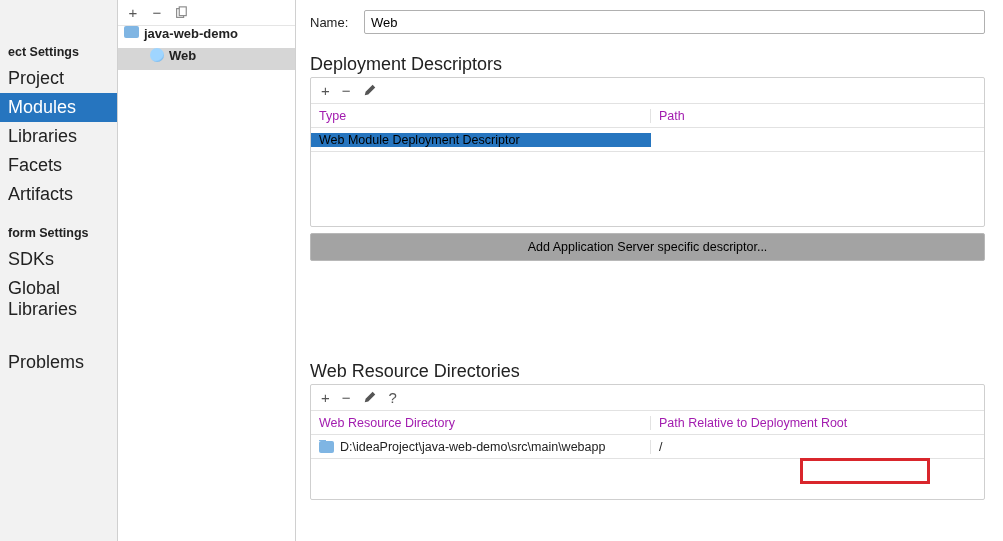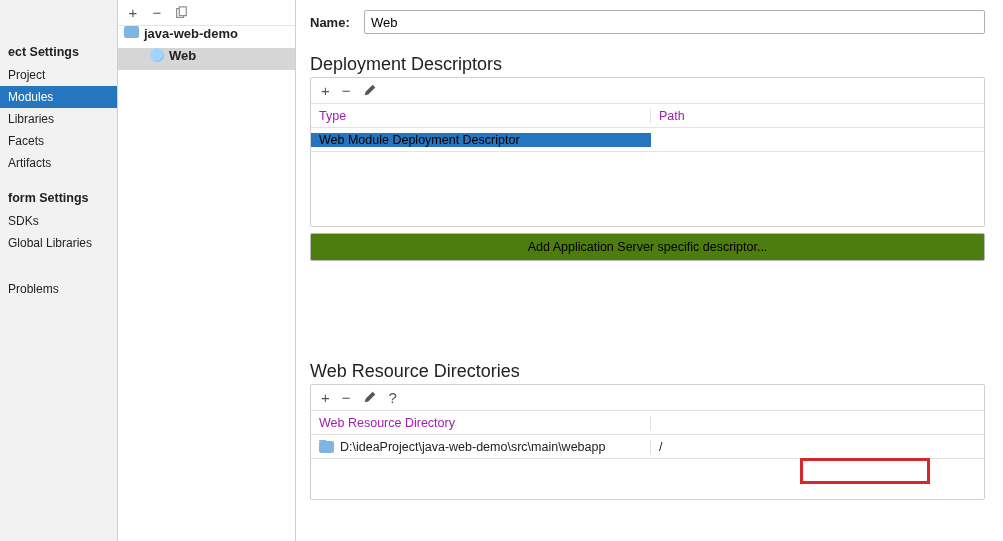--- a/index.html
+++ b/index.html
@@ -19,21 +19,21 @@
     border-right: 1px solid #d0d0d0;
     padding-top: 40px;
   }
   .section-heading {
     font-weight: bold;
     padding: 5px 8px;
     font-size: 12.5px;
   }
   .nav-item {
     padding: 4px 8px;
-    font-size: 12px;
+    font-size: 18px;
     cursor: pointer;
   }
   .nav-item.selected {
     background: #2675bf;
     color: #fff;
   }
   .nav-spacer { height: 12px; }
 
   .tree-pane {
     width: 178px;
@@ -61,21 +61,21 @@
 
   .main-pane {
     flex:1;
     display:flex;
     flex-direction:column;
     padding: 10px 18px 14px 14px;
     overflow:hidden;
     position:relative;
   }
   .name-row { display:flex; align-items:center; margin-bottom:20px; }
-  .name-label { width:54px;font-weight:bold; }
+  .name-label { width:54px; }
   .name-input {
     flex:1;
     height:24px;
     border:1px solid #b0b0b0;
     border-radius:2px;
     padding:0 6px;
     font-size:13px;
   }
 
   .group-label { font-size:18px; color:#222; margin-bottom:2px; }
@@ -102,21 +102,21 @@
 
   .wr-col-dir { width:340px; border-right:1px solid #e2e2e2; display:flex; align-items:center; }
   .wr-col-rel { flex:1; }
 
   .dd-empty { flex:1; min-height:72px; }
 
   .add-server-btn {
     margin-top:6px;
     height:28px;
     border:1px solid #b8b8b8; border-radius:2px;
-    background:#4d7c0f; padding:0 14px;
+    background:#a3a3a3; padding:0 14px;
     font-size:12.5px; cursor:pointer;
   }
 
   .gap { height:100px; }
 
   .redbox { position:absolute; border:3px solid #d9262c; pointer-events:none; }
   .redbox.b { left:504px; top:458px; width:130px; height:26px; }
 
   .pencil-svg, .copy-svg { width:14px; height:14px; }
   .dir-icon { width:15px; height:12px; background:#7fb5e3; border-radius:2px; margin-right:6px; position:relative; display:inline-block; }
@@ -205,20 +205,21 @@
       <span class="tool">−</span>
       <span class="tool">
         <svg class="pencil-svg" viewBox="0 0 16 16">
             <path d="M2 14l1-4 8-8 3 3-8 8-4 1z" fill="#555"></path>
           </svg>
       </span>
       <span class="tool">?</span>
     </div>
     <div class="table-header">
       <div class="col wr-col-dir">Web Resource Directory</div>
+      <div class="col wr-col-rel">Path Relative to Deployment Root</div>
     </div>
     <div class="table-row">
       <div class="col wr-col-dir">
         <span class="dir-icon"></span>
         <span>D:\ideaProject\java-web-demo\src\main\webapp</span>
       </div>
       <div class="col wr-col-rel">/</div>
     </div>
     <div style="height:40px"></div>
   </div>

